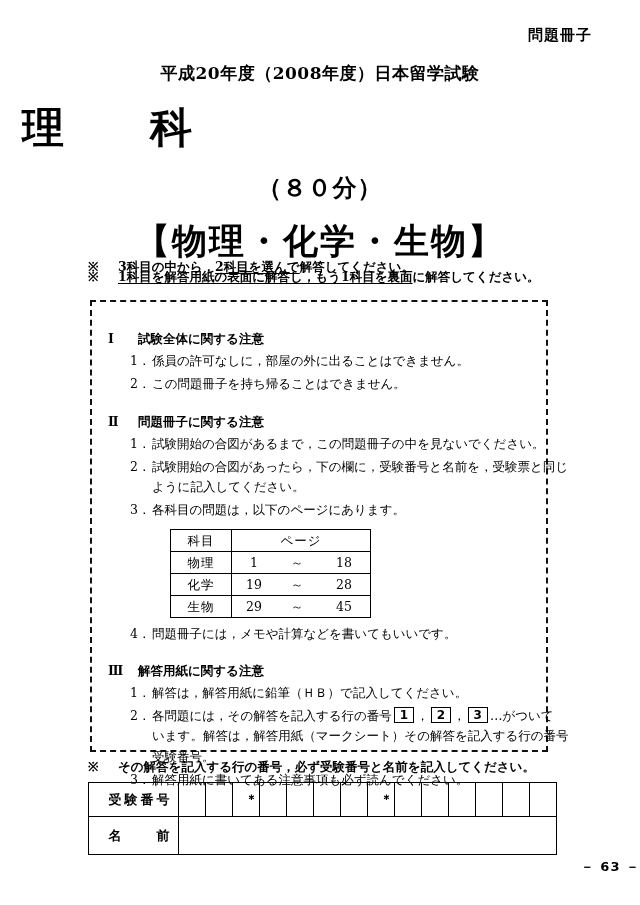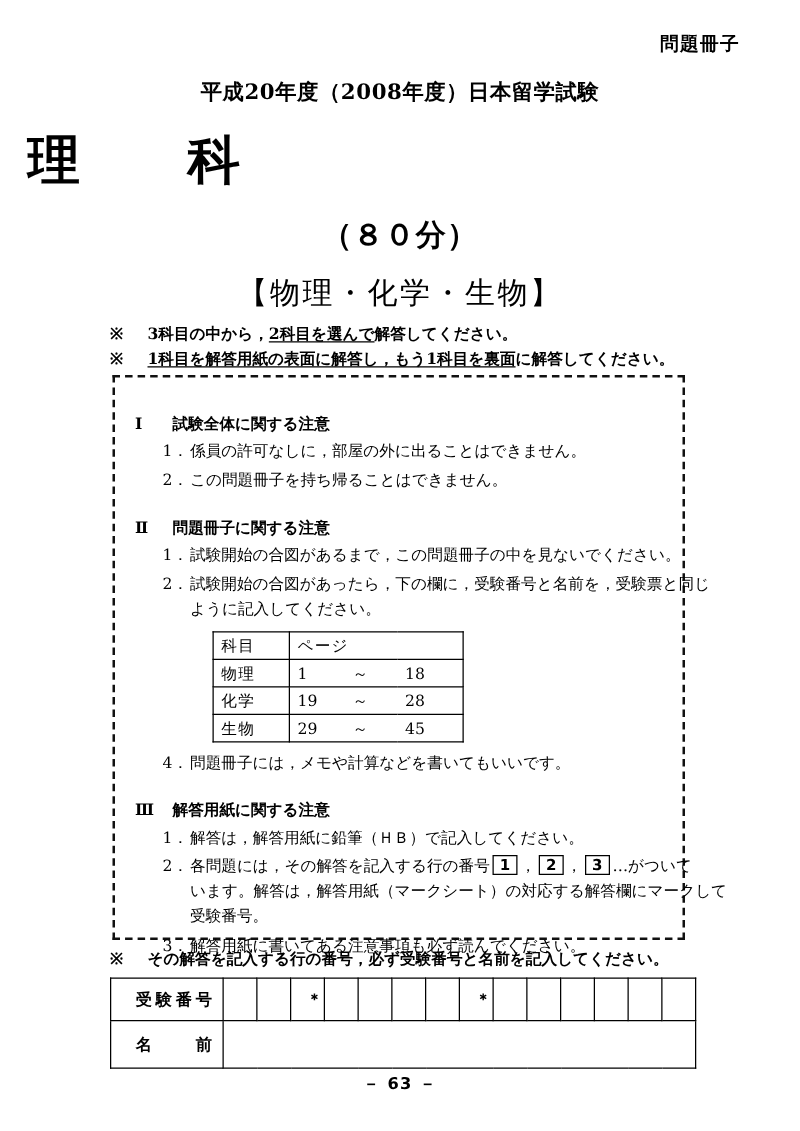--- a/index.html
+++ b/index.html
@@ -66,40 +66,40 @@
     font-weight: bold;
     letter-spacing: 1px;
   }
 
   .fields-title {
     position: absolute;
     top: 218px;
     left: 0;
     width: 640px;
     text-align: center;
-    font-size: 24px;
-    font-weight: normal;
+    font-size: 35px;
+    font-weight: bold;
     letter-spacing: 2px;
   }
 
   
   .note-row {
     position: absolute;
     left: 88px;
     width: 470px;
     font-size: 12.5px;
     font-weight: bold;
     white-space: nowrap;
   }
   .note-row .mark {
     display: inline-block;
     width: 30px;
   }
   .note-row.n1 { top: 258px; }
-  .note-row.n2 { top: 278px; }
+  .note-row.n2 { top: 268px; }
   .ul { text-decoration: underline; text-underline-offset: 2px; }
 
   
   .notice-box {
     position: absolute;
     left: 90px;
     top: 300px;
     width: 458px;
     height: 452px;
     border: 2px dashed #111;
@@ -145,20 +145,21 @@
 
   
   .subj-table {
     margin: 8px 0 6px 62px;
     border-collapse: collapse;
     font-size: 12.5px;
   }
   .subj-table td {
     border: 1px solid #000;
     padding: 1px 6px;
+    text-align: center;
     height: 19px;
     line-height: 17px;
   }
   .subj-table td.sname { width: 48px; letter-spacing: 1px; }
   .subj-table tr.hdr td { font-weight: normal; }
   .subj-table td.ph { width: 118px; letter-spacing: 1px;}
   .subj-table td.a { width: 32px; border-right: none; }
   .subj-table td.t { width: 30px; border-left: none; border-right: none; }
   .subj-table td.b { width: 40px; border-left: none; }
 
@@ -219,21 +220,21 @@
   }
   .name-row td.namecell {
     height: 38px;
   }
 
   .page-number {
     position: absolute;
     left: 0;
     top: 858px;
     width: 640px;
-    text-align: center;
+    text-align: right;
     font-size: 13px;
     font-weight: bold;
     font-family: "DejaVu Sans", "Liberation Sans", sans-serif;
     letter-spacing: 1px;
   }
 </style>
 </head>
 <body>
 
 <div class="page">
@@ -271,20 +272,23 @@
 
       <div class="sec-head">
         <span class="rn">Ⅱ</span><span>問題冊子に関する注意</span>
       </div>
       <div class="item">
         <span class="num">1．</span><span>試験開始の合図があるまで，この問題冊子の中を見ないでください。</span>
       </div>
       <div class="item">
         <span class="num">2．</span><span>試験開始の合図があったら，下の欄に，受験番号と名前を，受験票と同じ</span>
         <span class="cont">ように記入してください。</span>
+      </div>
+      <div class="item">
+        <span class="num">3．</span><span>各科目の問題は，以下のページにあります。</span>
       </div>
 
       <table class="subj-table">
         <tbody>
             <tr class="hdr">
           <td class="sname">科目</td>
           <td class="ph" colspan="3">ページ</td>
         </tr>
         <tr>
           <td class="sname">物理</td>
@@ -312,21 +316,21 @@
       </div>
 
       <div class="sec-head">
         <span class="rn">Ⅲ</span><span>解答用紙に関する注意</span>
       </div>
       <div class="item">
         <span class="num">1．</span><span>解答は，解答用紙に鉛筆（ＨＢ）で記入してください。</span>
       </div>
       <div class="item">
         <span class="num">2．</span><span>各問題には，その解答を記入する行の番号</span><span class="numbox">1</span><span>，</span><span class="numbox">2</span><span>，</span><span class="numbox">3</span><span>…がついて</span>
-        <span class="cont">います。解答は，解答用紙（マークシート）の対応する解答欄にマークして</span>
+        <span class="cont">います。解答は，解答用紙（マークシート）その解答を記入する行の番号</span>
         <span class="cont">受験番号。</span>
       </div>
       <div class="item">
         <span class="num">3．</span><span>解答用紙に書いてある注意事項も必ず読んでください。</span>
       </div>
 
     </div>
   </div>
 
   <div class="note-bottom">

